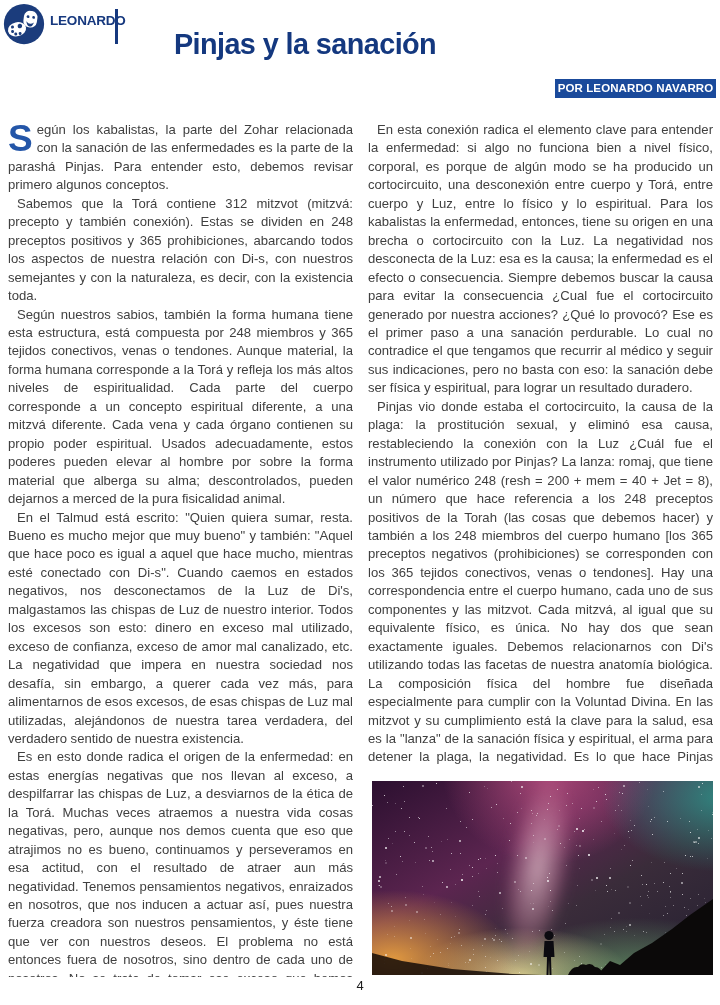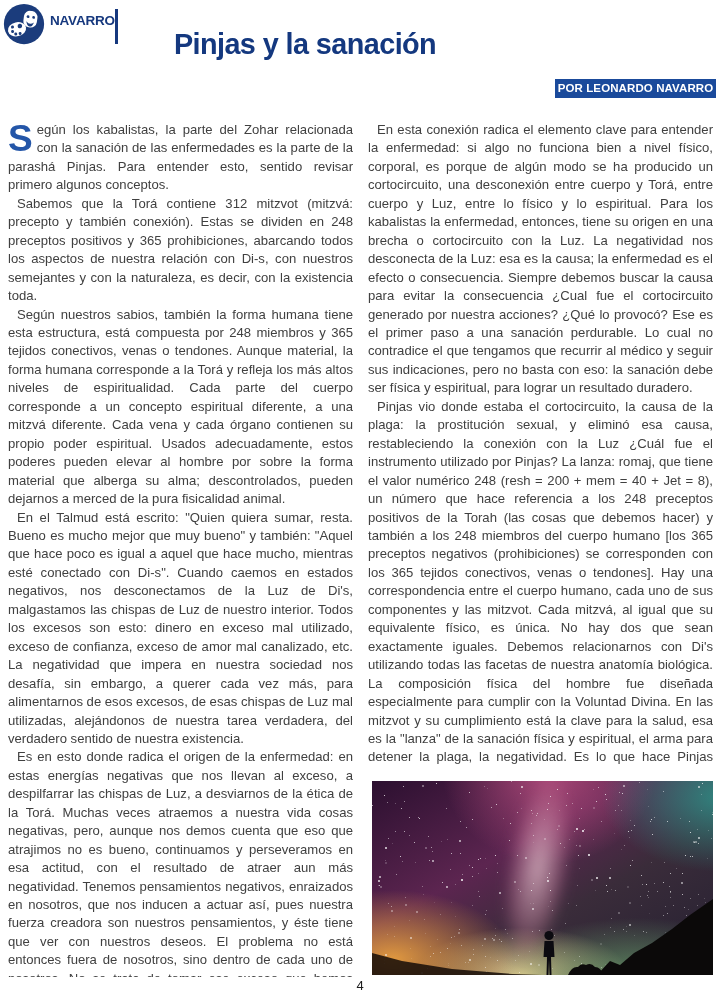--- a/index.html
+++ b/index.html
@@ -83,27 +83,27 @@
       </g>
 
       <g transform="rotate(8 31 19)">
         <rect x="23.5" y="9" width="15.5" height="19" rx="7" fill="#ffffff"></rect>
         <circle cx="28.2" cy="16" r="1.6" fill="#1b3c7c"></circle>
         <circle cx="34.6" cy="16" r="1.6" fill="#1b3c7c"></circle>
         <path d="M27 21.5 q4.4 4.6 8.8 0 q-1.4 5.4 -4.4 5.4 q-3 0 -4.4 -5.4 Z" fill="#1b3c7c"></path>
       </g>
     </svg>
   </div>
-  <div class="culture-label">NAVARRO</div>
+  <div class="culture-label">LEONARDO</div>
   <div class="header-divider"></div>
   <div class="page-title">Pinjas y la sanación</div>
   <div class="byline-badge">POR LEONARDO NAVARRO A.</div>
 
   <div class="col col-left">
-    <p class="first"><span class="drop-cap">S</span><span>egún los kabalistas, la parte del Zohar relacionada con la sanación de las enfermedades es la parte de la parashá Pinjas. Para entender esto, sentido revisar primero algunos conceptos.</span></p>
+    <p class="first"><span class="drop-cap">S</span><span>egún los kabalistas, la parte del Zohar relacionada con la sanación de las enfermedades es la parte de la parashá Pinjas. Para entender esto, debemos revisar primero algunos conceptos.</span></p>
     <p>Sabemos que la Torá contiene 312 mitzvot (mitzvá: precepto y también conexión). Estas se dividen en 248 preceptos positivos y 365 prohibiciones, abarcando todos los aspectos de nuestra relación con Di-s, con nuestros semejantes y con la naturaleza, es decir, con la existencia toda.</p>
     <p>Según nuestros sabios, también la forma humana tiene esta estructura, está compuesta por 248 miembros y 365 tejidos conectivos, venas o tendones. Aunque material, la forma humana corresponde a la Torá y refleja los más altos niveles de espiritualidad. Cada parte del cuerpo corresponde a un concepto espiritual diferente, a una mitzvá diferente. Cada vena y cada órgano contienen su propio poder espiritual. Usados adecuadamente, estos poderes pueden elevar al hombre por sobre la forma material que alberga su alma; descontrolados, pueden dejarnos a merced de la pura fisicalidad animal.</p>
     <p>En el Talmud está escrito: "Quien quiera sumar, resta. Bueno es mucho mejor que muy bueno" y también: "Aquel que hace poco es igual a aquel que hace mucho, mientras esté conectado con Di-s". Cuando caemos en estados negativos, nos desconectamos de la Luz de Di's, malgastamos las chispas de Luz de nuestro interior. Todos los excesos son esto: dinero en exceso mal utilizado, exceso de confianza, exceso de amor mal canalizado, etc. La negatividad que impera en nuestra sociedad nos desafía, sin embargo, a querer cada vez más, para alimentarnos de esos excesos, de esas chispas de Luz mal utilizadas, alejándonos de nuestra tarea verdadera, del verdadero sentido de nuestra existencia.</p>
     <p>Es en esto donde radica el origen de la enfermedad: en estas energías negativas que nos llevan al exceso, a despilfarrar las chispas de Luz, a desviarnos de la ética de la Torá. Muchas veces atraemos a nuestra vida cosas negativas, pero, aunque nos demos cuenta que eso que atrajimos no es bueno, continuamos y perseveramos en esa actitud, con el resultado de atraer aun más negatividad. Tenemos pensamientos negativos, enraizados en nosotros, que nos inducen a actuar así, pues nuestra fuerza creadora son nuestros pensamientos, y éste tiene que ver con nuestros deseos. El problema no está entonces fuera de nosotros, sino dentro de cada uno de nosotros. No se trata de tomar ese exceso que hemos generado y destruirlo, sino de ser capaces de transformarlo espiritualmente.</p>
 
   </div>
 
   <div class="col col-right">
     <p>En esta conexión radica el elemento clave para entender la enfermedad: si algo no funciona bien a nivel físico, corporal, es porque de algún modo se ha producido un cortocircuito, una desconexión entre cuerpo y Torá, entre cuerpo y Luz, entre lo físico y lo espiritual. Para los kabalistas la enfermedad, entonces, tiene su origen en una brecha o cortocircuito con la Luz. La negatividad nos desconecta de la Luz: esa es la causa; la enfermedad es el efecto o consecuencia. Siempre debemos buscar la causa para evitar la consecuencia ¿Cual fue el cortocircuito generado por nuestra acciones? ¿Qué lo provocó? Ese es el primer paso a una sanación perdurable. Lo cual no contradice el que tengamos que recurrir al médico y seguir sus indicaciones, pero no basta con eso: la sanación debe ser física y espiritual, para lograr un resultado duradero.</p>
     <p>Pinjas vio donde estaba el cortocircuito, la causa de la plaga: la prostitución sexual, y eliminó esa causa, restableciendo la conexión con la Luz ¿Cuál fue el instrumento utilizado por Pinjas? La lanza: romaj, que tiene el valor numérico 248 (resh = 200 + mem = 40 + Jet = 8), un número que hace referencia a los 248 preceptos positivos de la Torah (las cosas que debemos hacer) y también a los 248 miembros del cuerpo humano [los 365 preceptos negativos (prohibiciones) se corresponden con los 365 tejidos conectivos, venas o tendones]. Hay una correspondencia entre el cuerpo humano, cada uno de sus componentes y las mitzvot. Cada mitzvá, al igual que su equivalente físico, es única. No hay dos que sean exactamente iguales. Debemos relacionarnos con Di's utilizando todas las facetas de nuestra anatomía biológica. La composición física del hombre fue diseñada especialmente para cumplir con la Voluntad Divina. En las mitzvot y su cumplimiento está la clave para la salud, esa es la "lanza" de la sanación física y espiritual, el arma para detener la plaga, la negatividad. Es lo que hace Pinjas utilizando el poder del romaj.</p>

